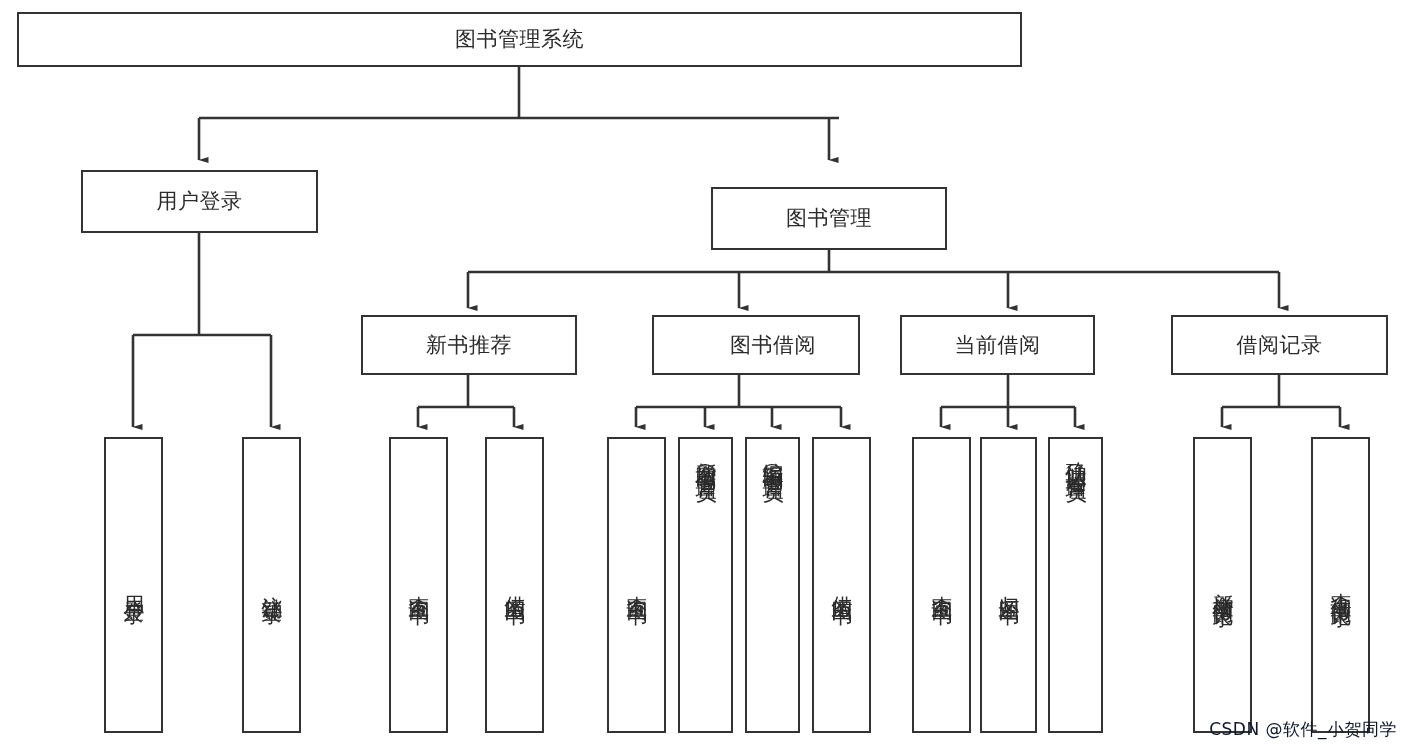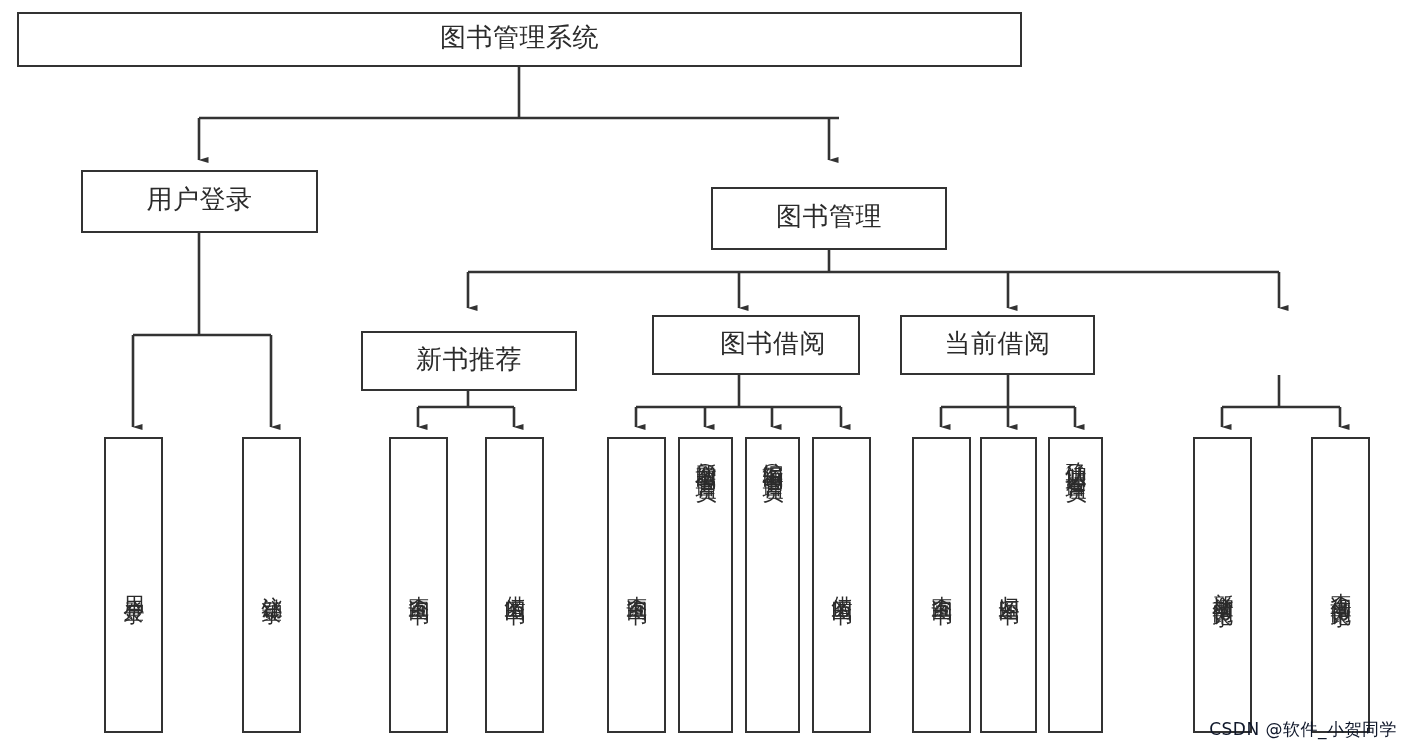--- a/index.html
+++ b/index.html
@@ -35,22 +35,21 @@
     justify-content: center;
     color: #2b2b2b;
   }
   .node .lbl {
     display: block;
     text-align: center;
     line-height: 1.18;
     letter-spacing: 0.5px;
   }
   .node.h .lbl {
-    font-size: 26px;
-    font-family: Liberation Mono, monospace;
+    font-size: 21px;
   }
   .node.v {
     align-items: flex-start;
     padding-top: 0;
   }
   .node.v .lbl {
     writing-mode: vertical-rl;
     text-orientation: upright;
     font-size: 21px;
     letter-spacing: 3px;
@@ -133,29 +132,32 @@
     <span class="lbl">图书管理系统</span>
   </div>
 
   <div class="node h" style="left:81px; top:170px; width:237px; height:63px;">
     <span class="lbl">用户登录</span>
   </div>
   <div class="node h" style="left:711px; top:170px; width:236px; height:63px;margin-top:17px;">
     <span class="lbl">图书管理</span>
   </div>
 
-  <div class="node h" style="left:361px; top:315px; width:216px; height:60px;margin-top:16px;">
+  <div class="node h" style="left:361px; top:315px; width:216px; height:60px;">
     <span class="lbl">新书推荐</span>
   </div>
   <div class="node h" style="left:652px; top:315px; width:208px; height:60px;padding-left:34px;">
     <span class="lbl">图书借阅</span>
   </div>
   <div class="node h" style="left:900px; top:315px; width:195px; height:60px;">
     <span class="lbl">当前借阅</span>
   </div>
+  <div class="node h" style="left:1171px; top:315px; width:217px; height:60px;">
+    <span class="lbl">借阅记录</span>
+  </div>
 
   <div class="node v mid" style="left:104px; top:437px; width:59px; height:296px;">
     <span class="lbl">用户登录</span>
   </div>
   <div class="node v mid" style="left:242px; top:437px; width:59px; height:296px;">
     <span class="lbl">注销登录</span>
   </div>
 
   <div class="node v mid" style="left:389px; top:437px; width:59px; height:296px;">
     <span class="lbl">查询图书</span>

